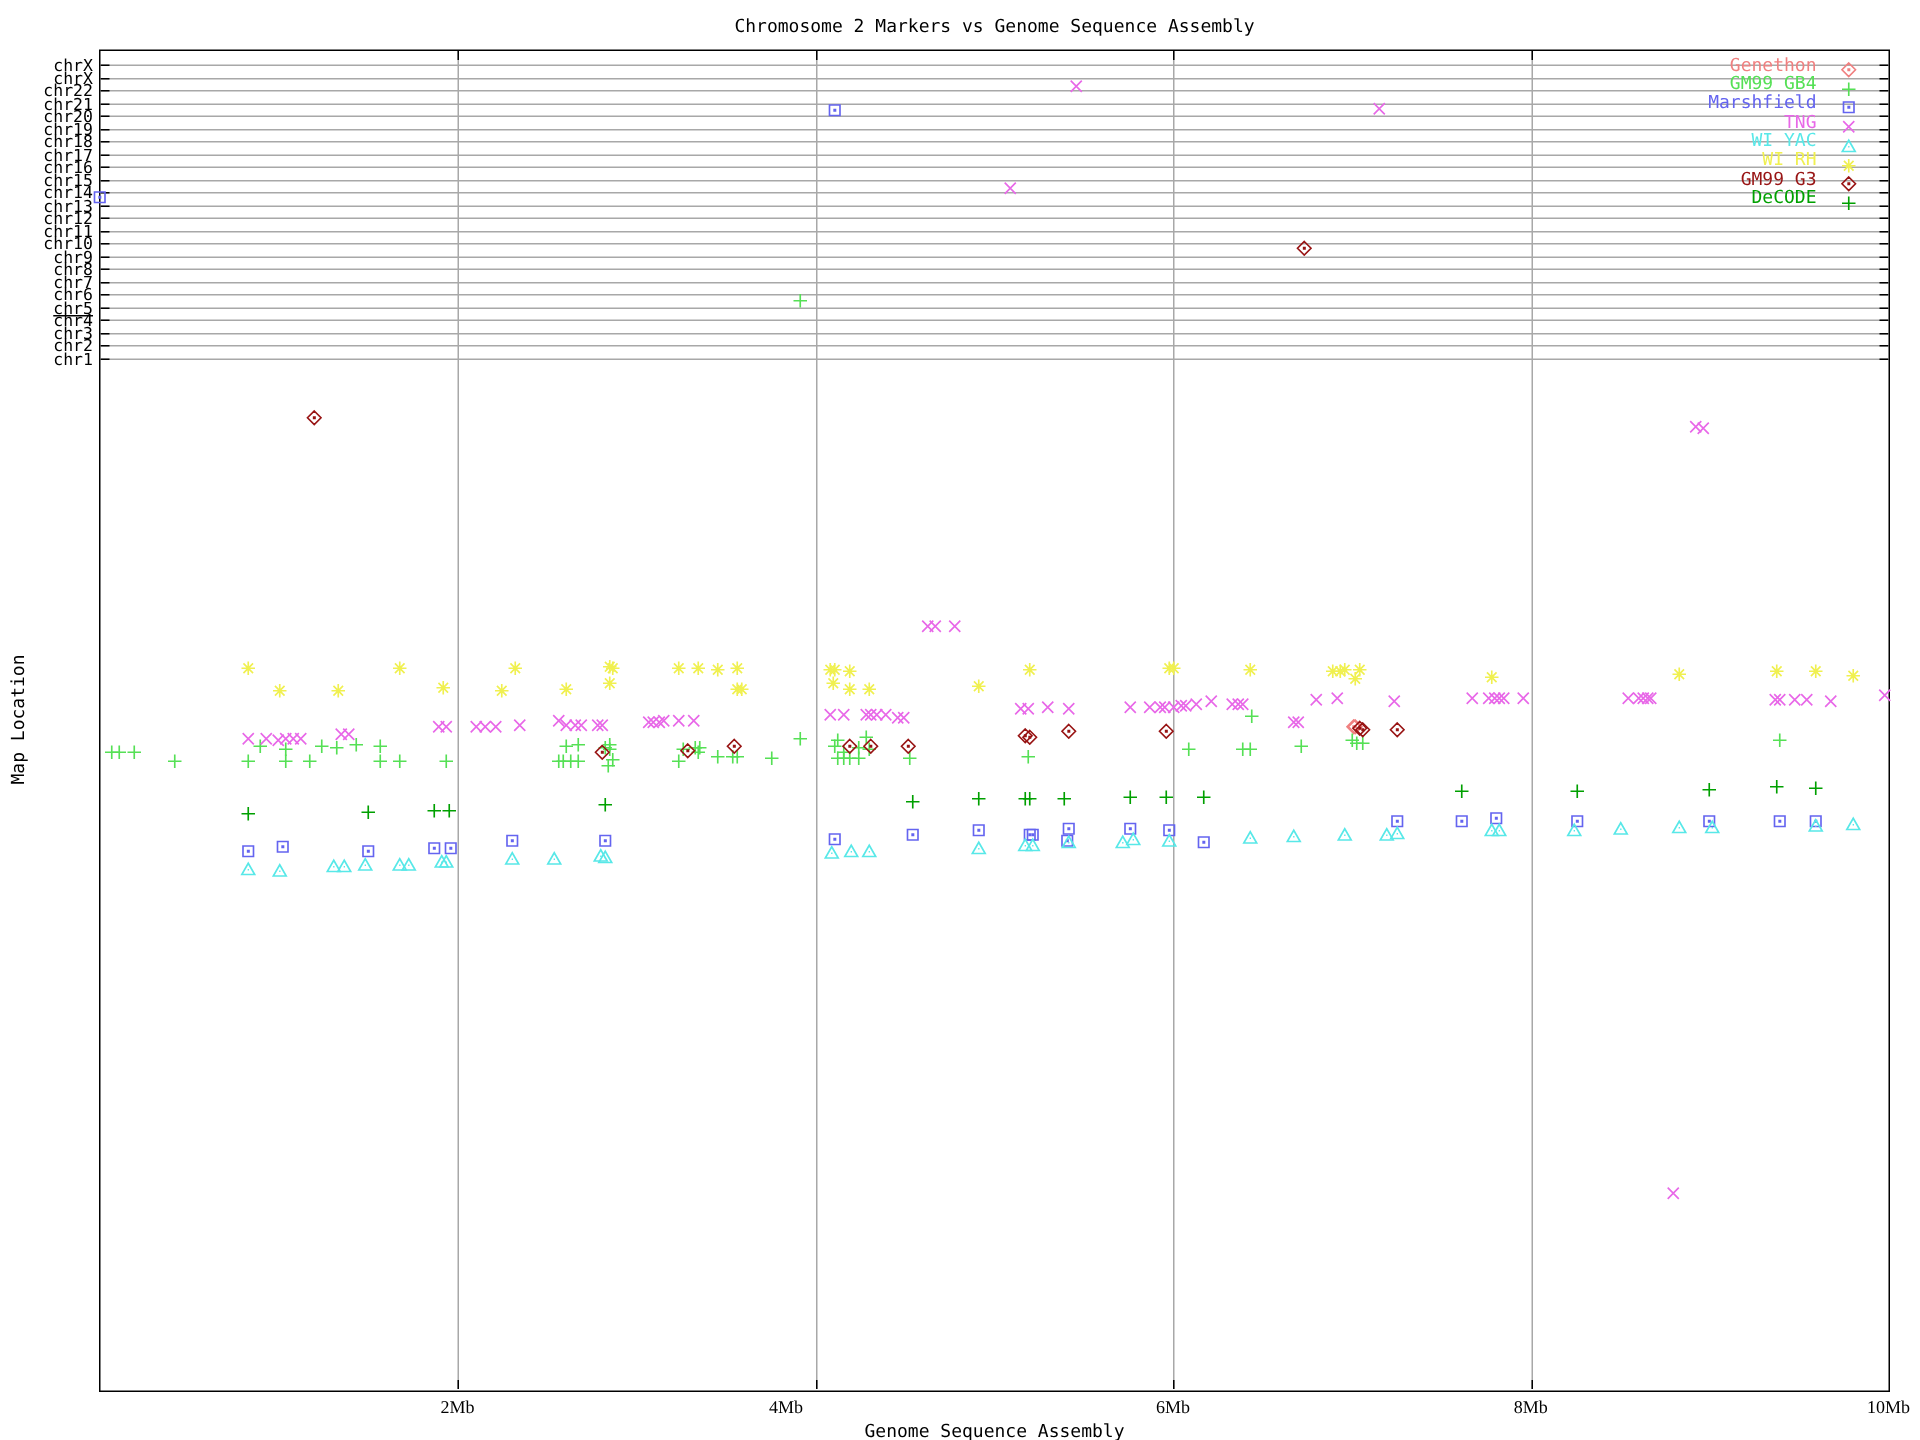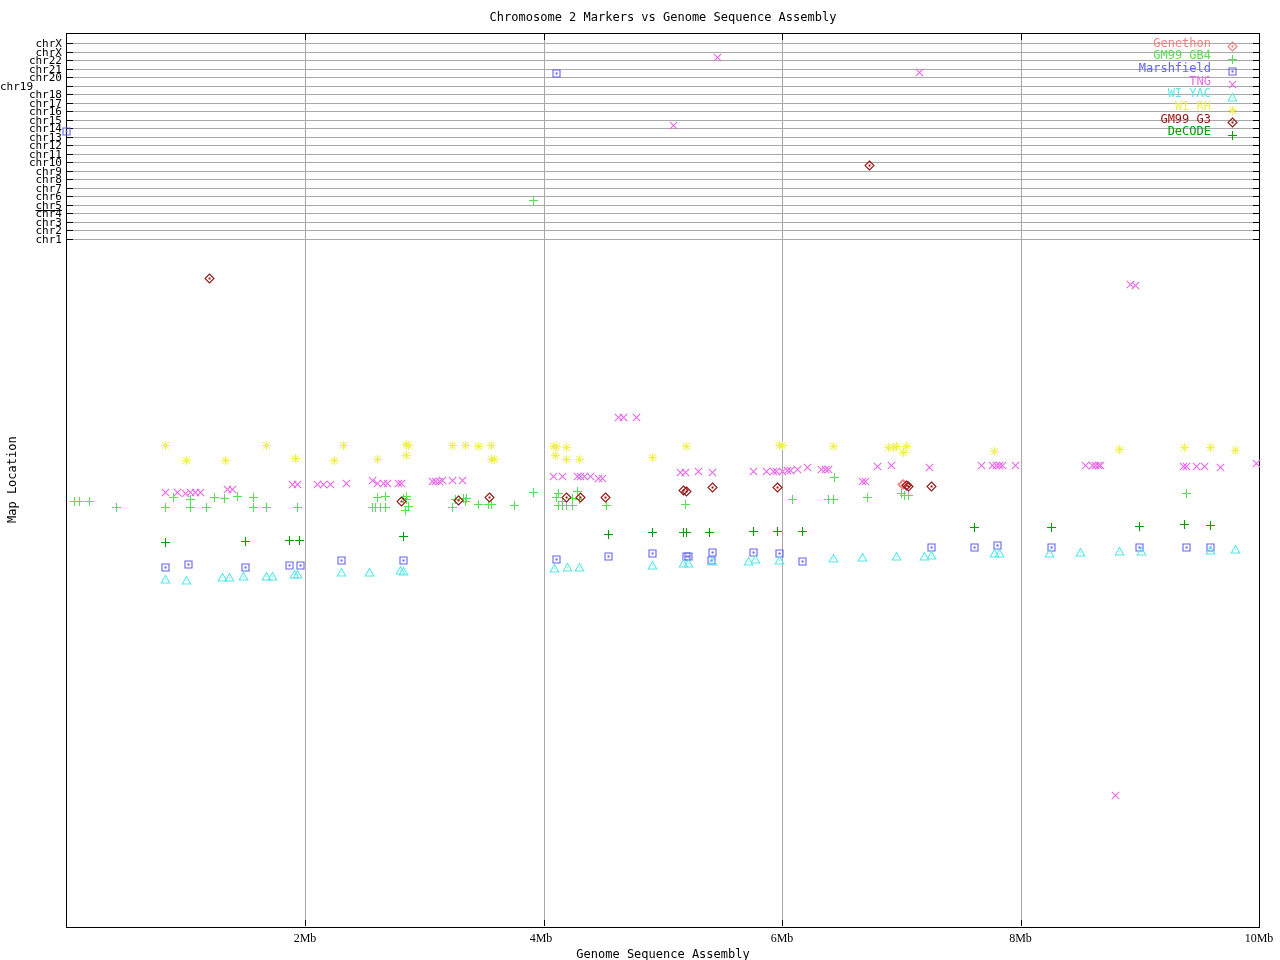--- a/index.html
+++ b/index.html
@@ -43,21 +43,21 @@
       <div class="tick" style="left: 66.5px; top: 68.5px; width: 6px; height: 1px;"></div>
       <div class="tick" style="left: 1253px; top: 68.5px; width: 6px; height: 1px;"></div>
       <div class="chrom-label" style="top: 64.5px; left: 0px; width: 62px; text-align: right;">chr21</div>
       <div class="hgrid" style="left: 66.5px; top: 77px; width: 1192.5px;"></div>
       <div class="tick" style="left: 66.5px; top: 77px; width: 6px; height: 1px;"></div>
       <div class="tick" style="left: 1253px; top: 77px; width: 6px; height: 1px;"></div>
       <div class="chrom-label" style="top: 73px; left: 0px; width: 62px; text-align: right;">chr20</div>
       <div class="hgrid" style="left: 66.5px; top: 85.5px; width: 1192.5px;"></div>
       <div class="tick" style="left: 66.5px; top: 85.5px; width: 6px; height: 1px;"></div>
       <div class="tick" style="left: 1253px; top: 85.5px; width: 6px; height: 1px;"></div>
-      <div class="chrom-label" style="top: 81.5px; left: 0px; width: 62px; ">chr19</div>
+      <div class="chrom-label" style="top: 81.5px; left: 0px; width: 62px; text-align: right;">chr19</div>
       <div class="hgrid" style="left: 66.5px; top: 94px; width: 1192.5px;"></div>
       <div class="tick" style="left: 66.5px; top: 94px; width: 6px; height: 1px;"></div>
       <div class="tick" style="left: 1253px; top: 94px; width: 6px; height: 1px;"></div>
       <div class="chrom-label" style="top: 90px; left: 0px; width: 62px; text-align: right;">chr18</div>
       <div class="hgrid" style="left: 66.5px; top: 102.5px; width: 1192.5px;"></div>
       <div class="tick" style="left: 66.5px; top: 102.5px; width: 6px; height: 1px;"></div>
       <div class="tick" style="left: 1253px; top: 102.5px; width: 6px; height: 1px;"></div>
       <div class="chrom-label" style="top: 98.5px; left: 0px; width: 62px; text-align: right;">chr17</div>
       <div class="hgrid" style="left: 66.5px; top: 111px; width: 1192.5px;"></div>
       <div class="tick" style="left: 66.5px; top: 111px; width: 6px; height: 1px;"></div>
@@ -123,21 +123,21 @@
       <div class="tick" style="left: 66.5px; top: 238.5px; width: 6px; height: 1px;"></div>
       <div class="tick" style="left: 1253px; top: 238.5px; width: 6px; height: 1px;"></div>
       <div class="chrom-label" style="top: 234.5px; left: 0px; width: 62px; text-align: right;">chr1</div>
       <div class="vgrid" style="left: 305px; top: 34px; height: 892px;"></div>
       <div class="tick" style="left: 305px; top: 34px; width: 1px; height: 6px;"></div>
       <div class="tick" style="left: 305px; top: 920px; width: 1px; height: 6px;"></div>
       <div class="xtick-label" style="left: 305px; top: 932px;">2Mb</div>
       <div class="vgrid" style="left: 543.5px; top: 34px; height: 892px;"></div>
       <div class="tick" style="left: 543.5px; top: 34px; width: 1px; height: 6px;"></div>
       <div class="tick" style="left: 543.5px; top: 920px; width: 1px; height: 6px;"></div>
-      <div class="xtick-label" style="left: 541px; top: 932px;">4Mb</div>
+      <div class="xtick-label" style="left: 524px; top: 932px;">4Mb</div>
       <div class="vgrid" style="left: 782px; top: 34px; height: 892px;"></div>
       <div class="tick" style="left: 782px; top: 34px; width: 1px; height: 6px;"></div>
       <div class="tick" style="left: 782px; top: 920px; width: 1px; height: 6px;"></div>
       <div class="xtick-label" style="left: 782px; top: 932px;">6Mb</div>
       <div class="vgrid" style="left: 1020.5px; top: 34px; height: 892px;"></div>
       <div class="tick" style="left: 1020.5px; top: 34px; width: 1px; height: 6px;"></div>
       <div class="tick" style="left: 1020.5px; top: 920px; width: 1px; height: 6px;"></div>
       <div class="xtick-label" style="left: 1020.5px; top: 932px;">8Mb</div>
       <div class="xtick-label" style="left: 1259px; top: 932px;">10Mb</div>
       <div class="marker" style="left: 896.585px; top: 474.5px;"><svg width="11" height="11" viewBox="0 0 11 11">

